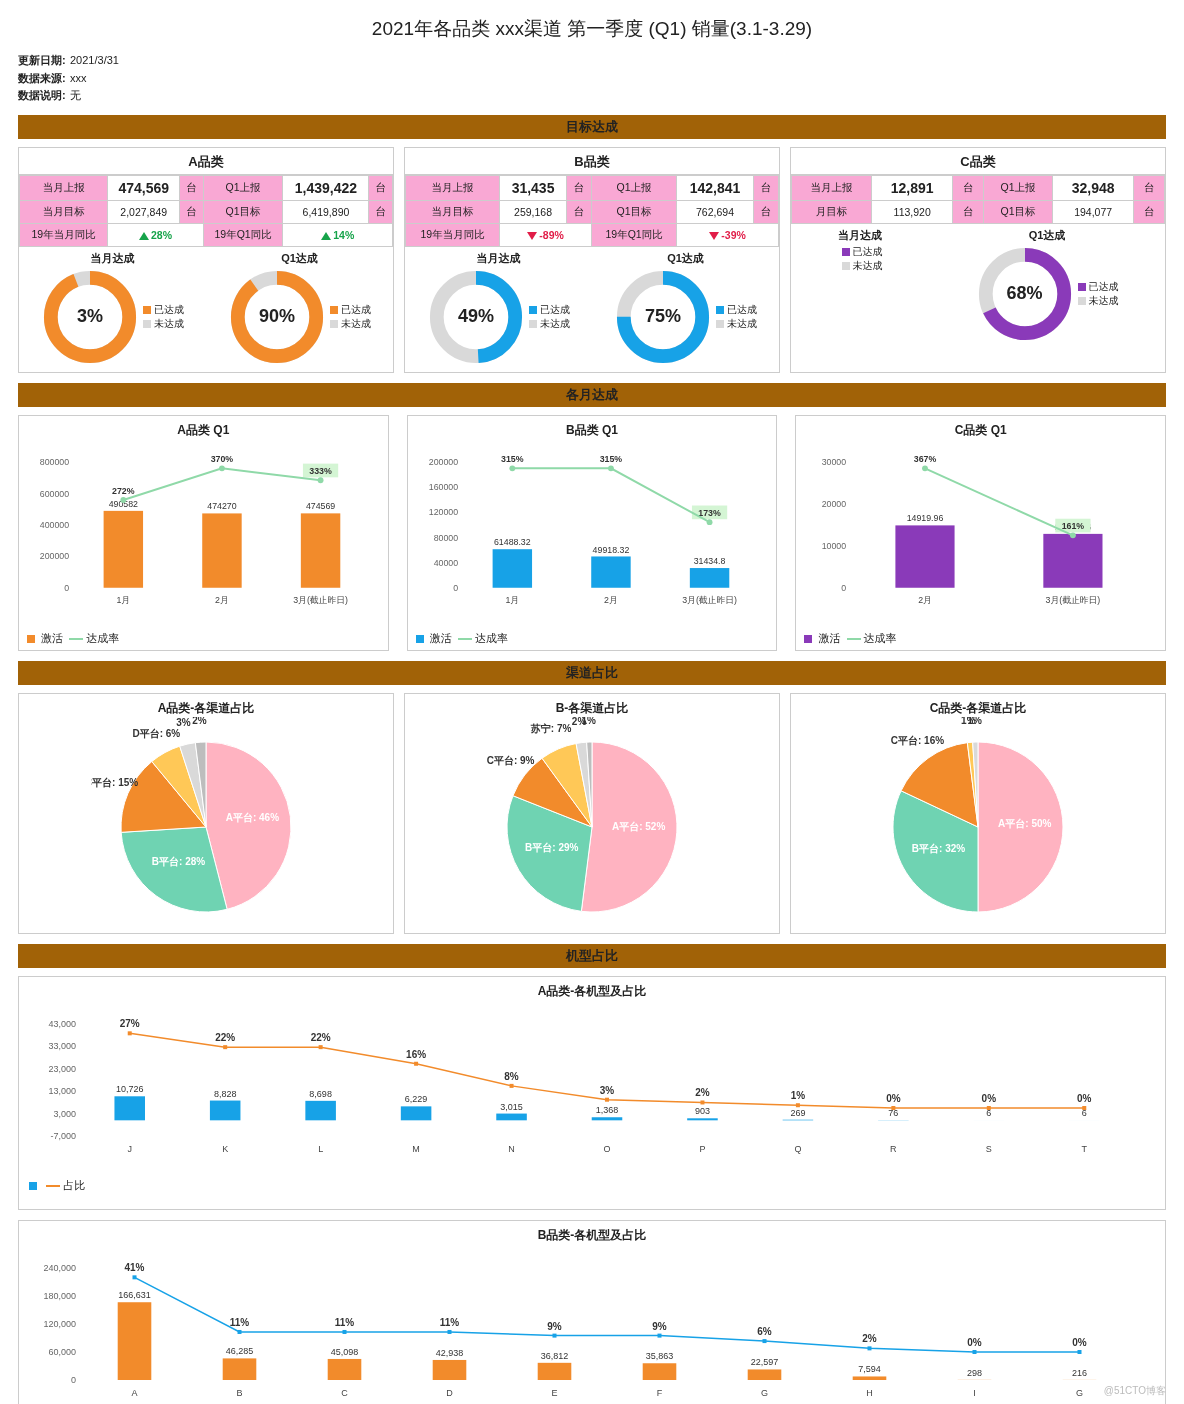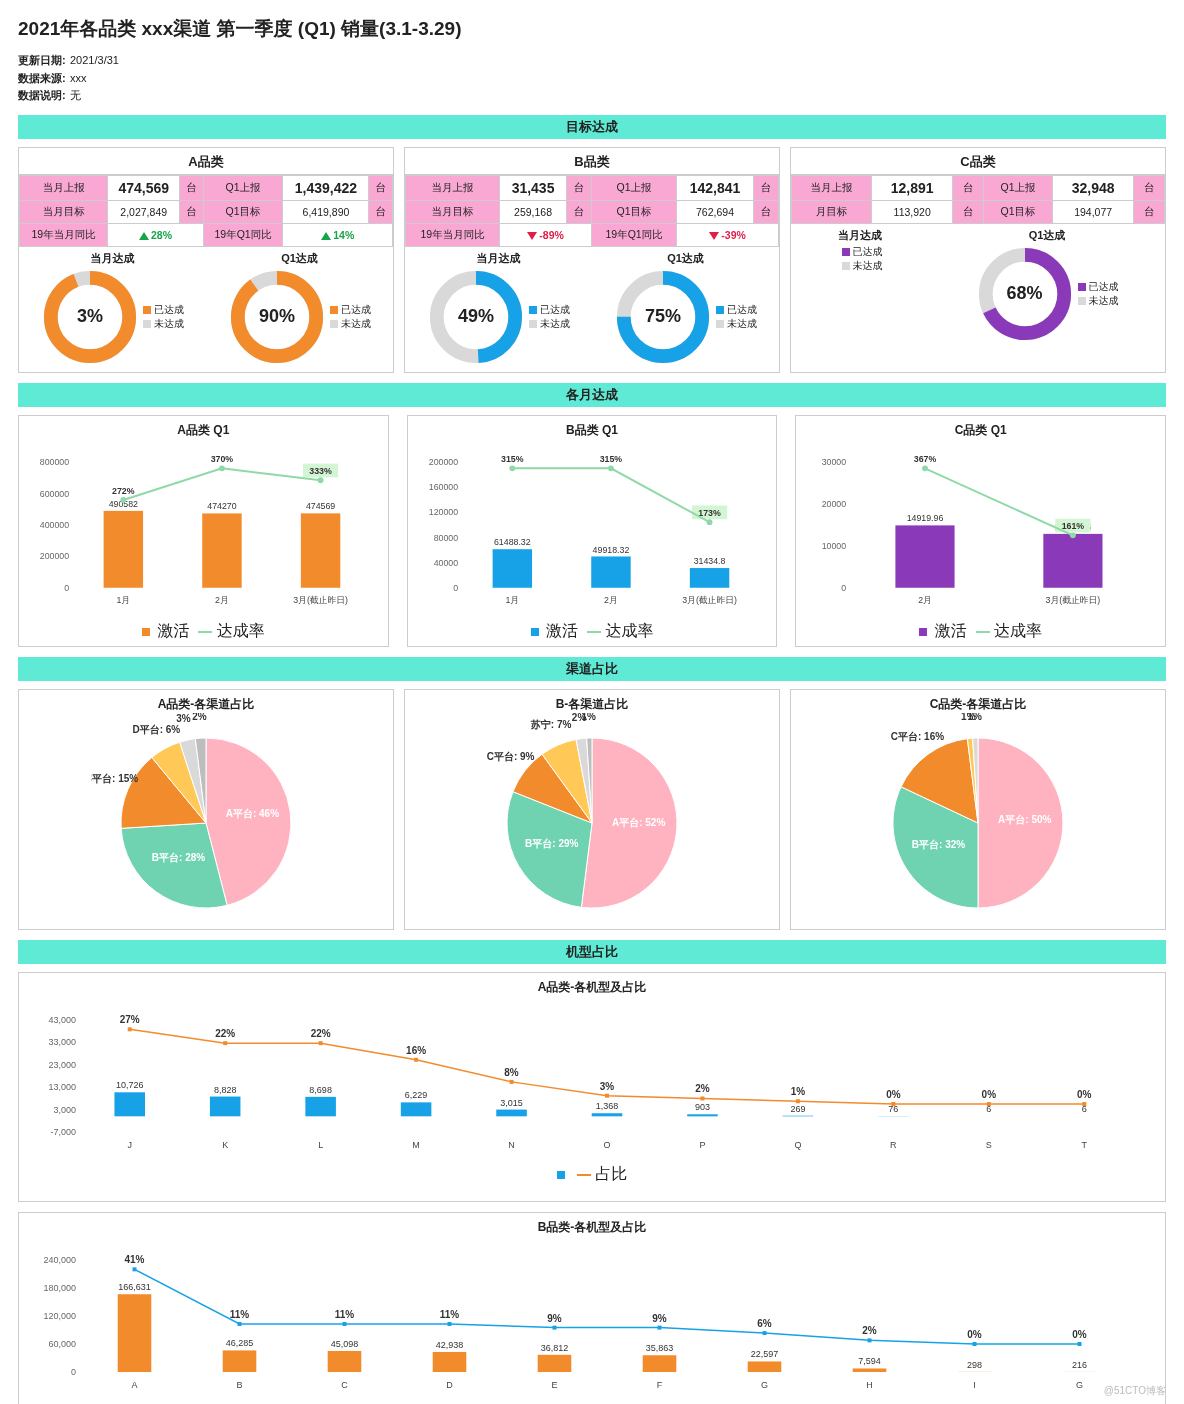--- a/index.html
+++ b/index.html
@@ -1,21 +1,21 @@
 <!DOCTYPE html>
 <html><head>
 <meta charset="utf-8">
 <style>
   * { box-sizing: border-box; }
   body { margin:0; font-family: "Microsoft YaHei", Arial, sans-serif; background:#fff; color:#222; font-size:11px; width:1184px; }
   .page { padding:12px 18px 30px; }
-  h1 { font-size:19px; margin:4px 0 10px; font-weight:bold; }
+  h1 { text-align:center; font-size:19px; margin:4px 0 10px; font-weight:normal; }
   .meta { font-size:11px; line-height:1.6; }
   .meta b { display:inline-block; width:52px; }
-  .section-bar { background:#5eead4; text-align:center; font-weight:bold; font-size:13px; padding:3px 0; margin:10px 0 8px; }
+  .section-bar { background:#a16207; text-align:center; font-weight:bold; font-size:13px; padding:3px 0; margin:10px 0 8px; }
   .row3 { display:flex; gap:10px; }
   .col { flex:1; border:1px solid #ccc; padding:2px 0 6px; position:relative; }
   .cathdr { text-align:center; font-weight:bold; font-size:13px; padding:3px 0; border-bottom:1px solid #ccc; }
   table.kpi { width:100%; border-collapse:collapse; font-size:10.5px; }
   table.kpi td { border:1px solid #ccc; padding:4px 4px; text-align:center; }
   table.kpi .lab { background:#f9a8d4; }
   table.kpi .big { font-weight:bold; font-size:14px; }
   .yoy .up { color:#16a34a; font-weight:bold; }
   .yoy .dn { color:#e11d48; font-weight:bold; }
   .arrow-up { display:inline-block; width:0; height:0; border-left:5px solid transparent; border-right:5px solid transparent; border-bottom:8px solid #16a34a; vertical-align:middle; margin-right:2px;}
@@ -25,21 +25,21 @@
   .donutcell .t { font-weight:bold; margin-bottom:2px; }
   .donut { width:98px; height:98px; position:relative; margin:0 auto; }
   .donut svg { width:98px; height:98px; transform:rotate(-90deg); }
   .donut .pct { position:absolute; left:0; top:0; width:100%; height:100%; display:flex; align-items:center; justify-content:center; font-weight:bold; font-size:18px; }
   .leg { font-size:10px; text-align:left; line-height:1.4; display:inline-block; vertical-align:middle; margin-left:4px;}
   .lgc { display:inline-block; width:8px; height:8px; margin-right:3px; vertical-align:middle; }
   .panels { display:flex; gap:18px; }
   .panel { flex:1; border:1px solid #ccc; padding:6px 8px 4px; }
   .panel .pt { text-align:center; font-weight:bold; font-size:12px; margin-bottom:4px; }
   .barsvg { width:100%; height:170px; }
-  .plegend { text-align:center; font-size:16px; margin-top:6px; }
+  .plegend { text-align:left; font-size:11px; margin-top:16px; }
   .piewrap { display:flex; gap:10px; }
   .piecard { flex:1; border:1px solid #ccc; padding:6px; }
   .piecard .pt { text-align:center; font-weight:bold; font-size:12px; }
   .pie { width:230px; height:210px; margin:0 auto; position:relative; }
   .pie svg { width:230px; height:210px; }
   .mtype { border:1px solid #ccc; padding:6px 10px 16px; margin-bottom:10px; }
   .mtype .pt { text-align:center; font-weight:bold; font-size:12px; }
   .watermark { position:absolute; right:18px; bottom:6px; color:#bbb; font-size:10px; }
 </style>
 </head>

